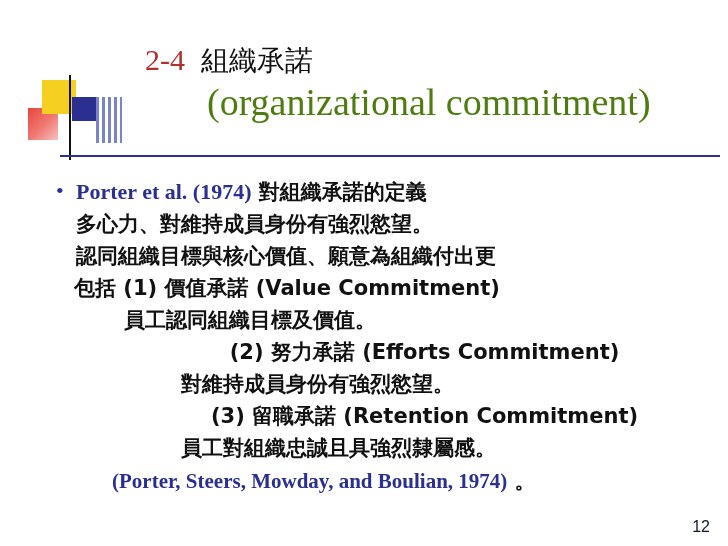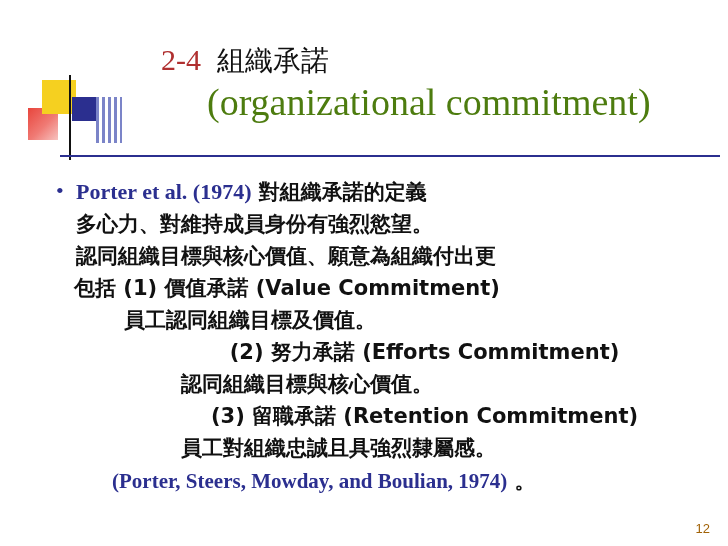--- a/index.html
+++ b/index.html
@@ -71,21 +71,20 @@
     position: absolute;
     left: 145px;
     top: 40px;
     width: 575px;
   }
   .title-line1 {
     font-size: 30px;
     line-height: 40px;
     color: #1a1a1a;
     white-space: nowrap;
-    margin-left: 16px;
   }
   .title-line1 .num {
     color: #b03030;
     font-size: 30px;
   }
   .title-line1 .cjk {
     margin-left: 16px;
     font-family: "DejaVu Sans", sans-serif;
     font-size: 28px;
     color: #111111;
@@ -155,22 +154,22 @@
   .cite .tail {
     font-family: "DejaVu Sans", sans-serif;
     color: #111111;
   }
 
   
   .page-num {
     position: absolute;
     right: 18px;
     bottom: 10px;
-    font-size: 13px;
-    color: #a16207;
+    font-size: 16px;
+    color: #0f172a;
     font-family: "Liberation Sans", sans-serif;
   }
 </style>
 </head>
 <body>
 
 <div class="logo">
   <div class="sq-red"></div>
   <div class="sq-yellow"></div>
   <div class="stripe"></div>
@@ -193,21 +192,21 @@
     <div class="line">
       <span class="blue">Porter et al. (1974)</span><span class="cjk"> 對組織承諾的定義</span>
     </div>
     <div class="line cjk">多心力、對維持成員身份有強烈慾望。</div>
     <div class="line cjk">認同組織目標與核心價值、願意為組織付出更</div>
   </div>
 
   <div class="line cjk ind-2">包括  (1) 價值承諾 (Value Commitment)</div>
   <div class="line cjk ind-3">員工認同組織目標及價值。</div>
   <div class="line cjk ind-4">(2) 努力承諾 (Efforts Commitment)</div>
-  <div class="line cjk ind-5">認同組織目標與核心價值。</div>
+  <div class="line cjk ind-5">對維持成員身份有強烈慾望。</div>
   <div class="line cjk ind-4">(3) 留職承諾 (Retention Commitment)</div>
   <div class="line cjk ind-5">員工對組織忠誠且具強烈隸屬感。</div>
 
   <div class="cite">
     <span>(Porter, Steers, Mowday, and Boulian, 1974)</span><span class="tail"> 。</span>
   </div>
 </div>
 
 <div class="page-num">12</div>
 

